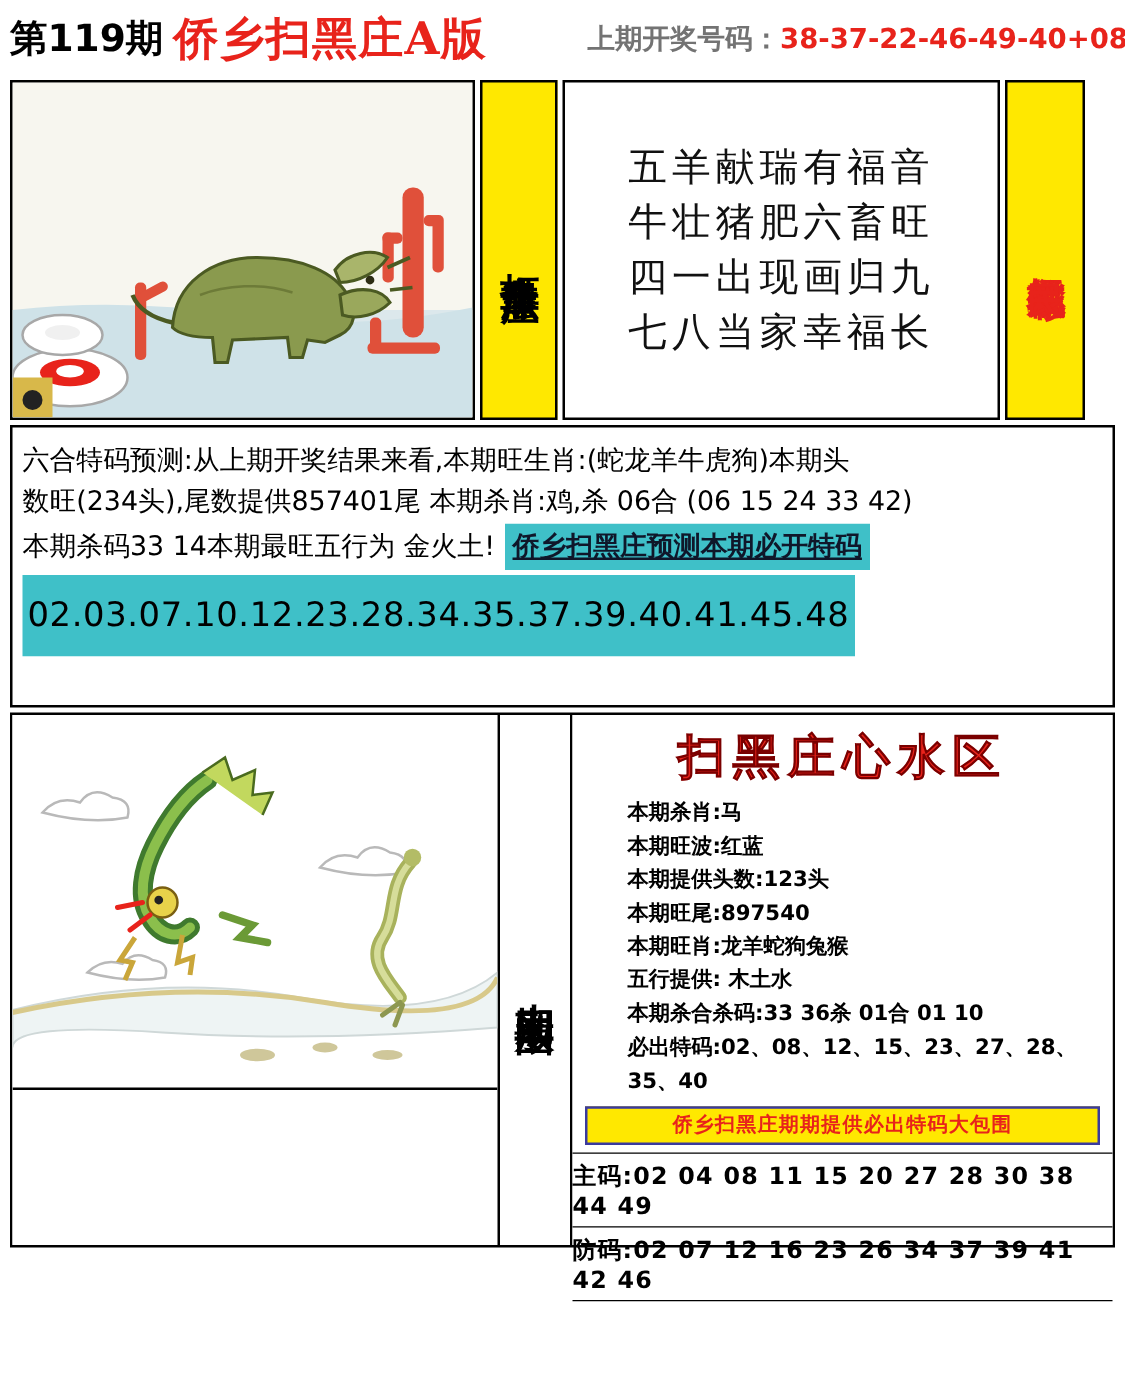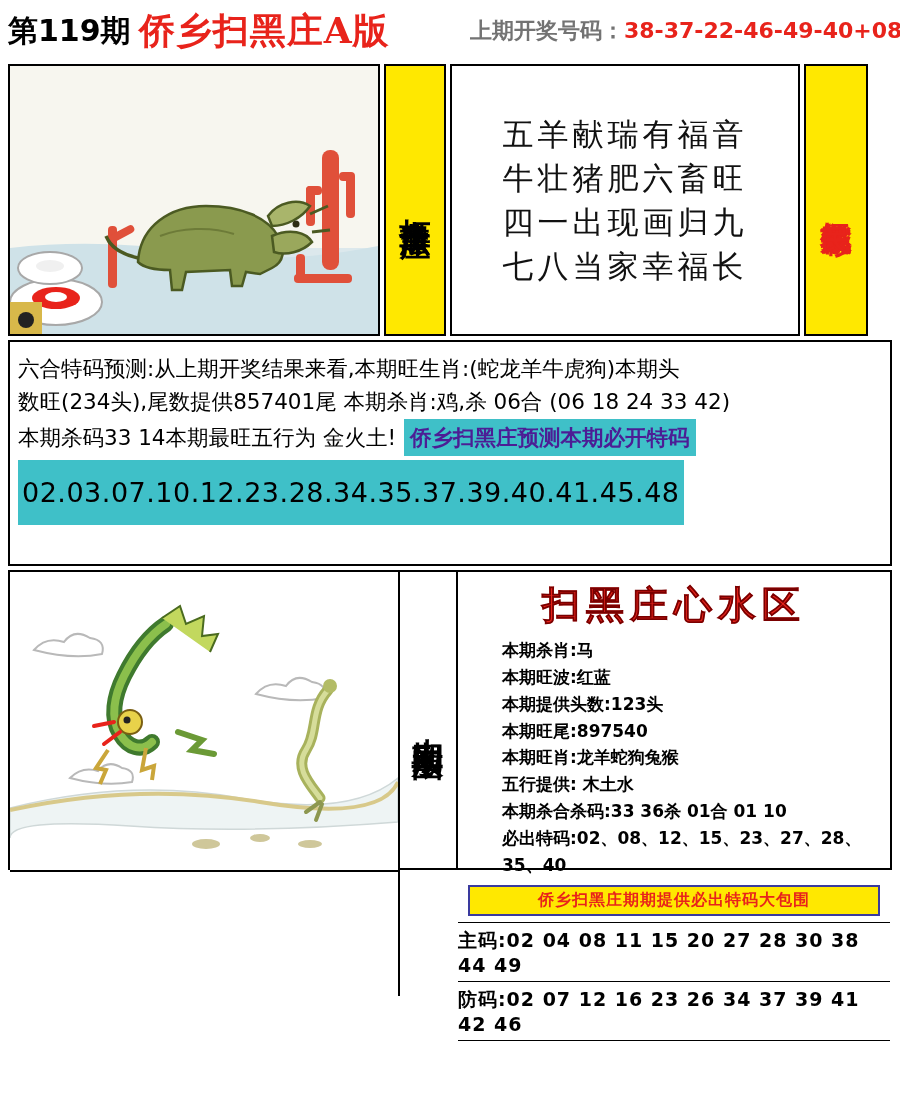--- a/index.html
+++ b/index.html
@@ -125,41 +125,42 @@
   .pred-line {
     font-size: 21.5px;
     color: #000;
     line-height: 1.55;
     letter-spacing: 0px;
     font-family: "DejaVu Sans", "Liberation Sans", sans-serif;
   }
   .pred-line.row3 { display: flex; align-items: center; gap: 0; }
   .hl-teal {
     background: #3fc0c8;
-    color: #4c1d95;
+    color: #0f172a;
     font-weight: bold;
     padding: 2px 6px;
     white-space: nowrap;
+    text-decoration: underline;
   }
   .big-nums {
     margin-top: 4px;
     display: inline-block;
     background: #3fc0c8;
     color: #000;
     font-size: 27px;
     font-weight: normal;
     letter-spacing: 0.5px;
     padding: 17px 4px;
     font-family: "DejaVu Sans", "Liberation Sans", sans-serif;
   }
 
   
   .bottom {
     position: absolute; left: 8px; top: 570px;
-    width: 884px; height: 300px;
+    width: 884px; height: 428px;
     border: 2px solid #000;
     display: flex;
   }
   .replay-img {
     width: 390px; height: 424px;
     border-right: 2px solid #000;
     position: relative;
     background: #fff;
     overflow: hidden;
   }
@@ -303,21 +304,21 @@
       <div class="poem-line">七八当家幸福长</div>
     </div>
 
     <div class="panel vert-red-panel">
       <div class="vert-red-text">拯救输钱彩民</div>
     </div>
   </div>
 
   <div class="pred-block">
     <div class="pred-line">六合特码预测:从上期开奖结果来看,本期旺生肖:(蛇龙羊牛虎狗)本期头</div>
-    <div class="pred-line">数旺(234头),尾数提供857401尾 本期杀肖:鸡,杀 06合 (06 18 24 33 42)</div>
+    <div class="pred-line">数旺(234头),尾数提供857401尾 本期杀肖:鸡,杀 06合 (06 15 24 33 42)</div>
     <div class="pred-line row3">
       <span>本期杀码33 14本期最旺五行为 金火土!</span>
       <span class="hl-teal" style="margin-left:8px;">侨乡扫黑庄预测本期必开特码</span>
     </div>
     <div class="big-nums">02.03.07.10.12.23.28.34.35.37.39.40.41.45.48</div>
   </div>
 
   <div class="bottom">
 
     <div class="replay-img">

